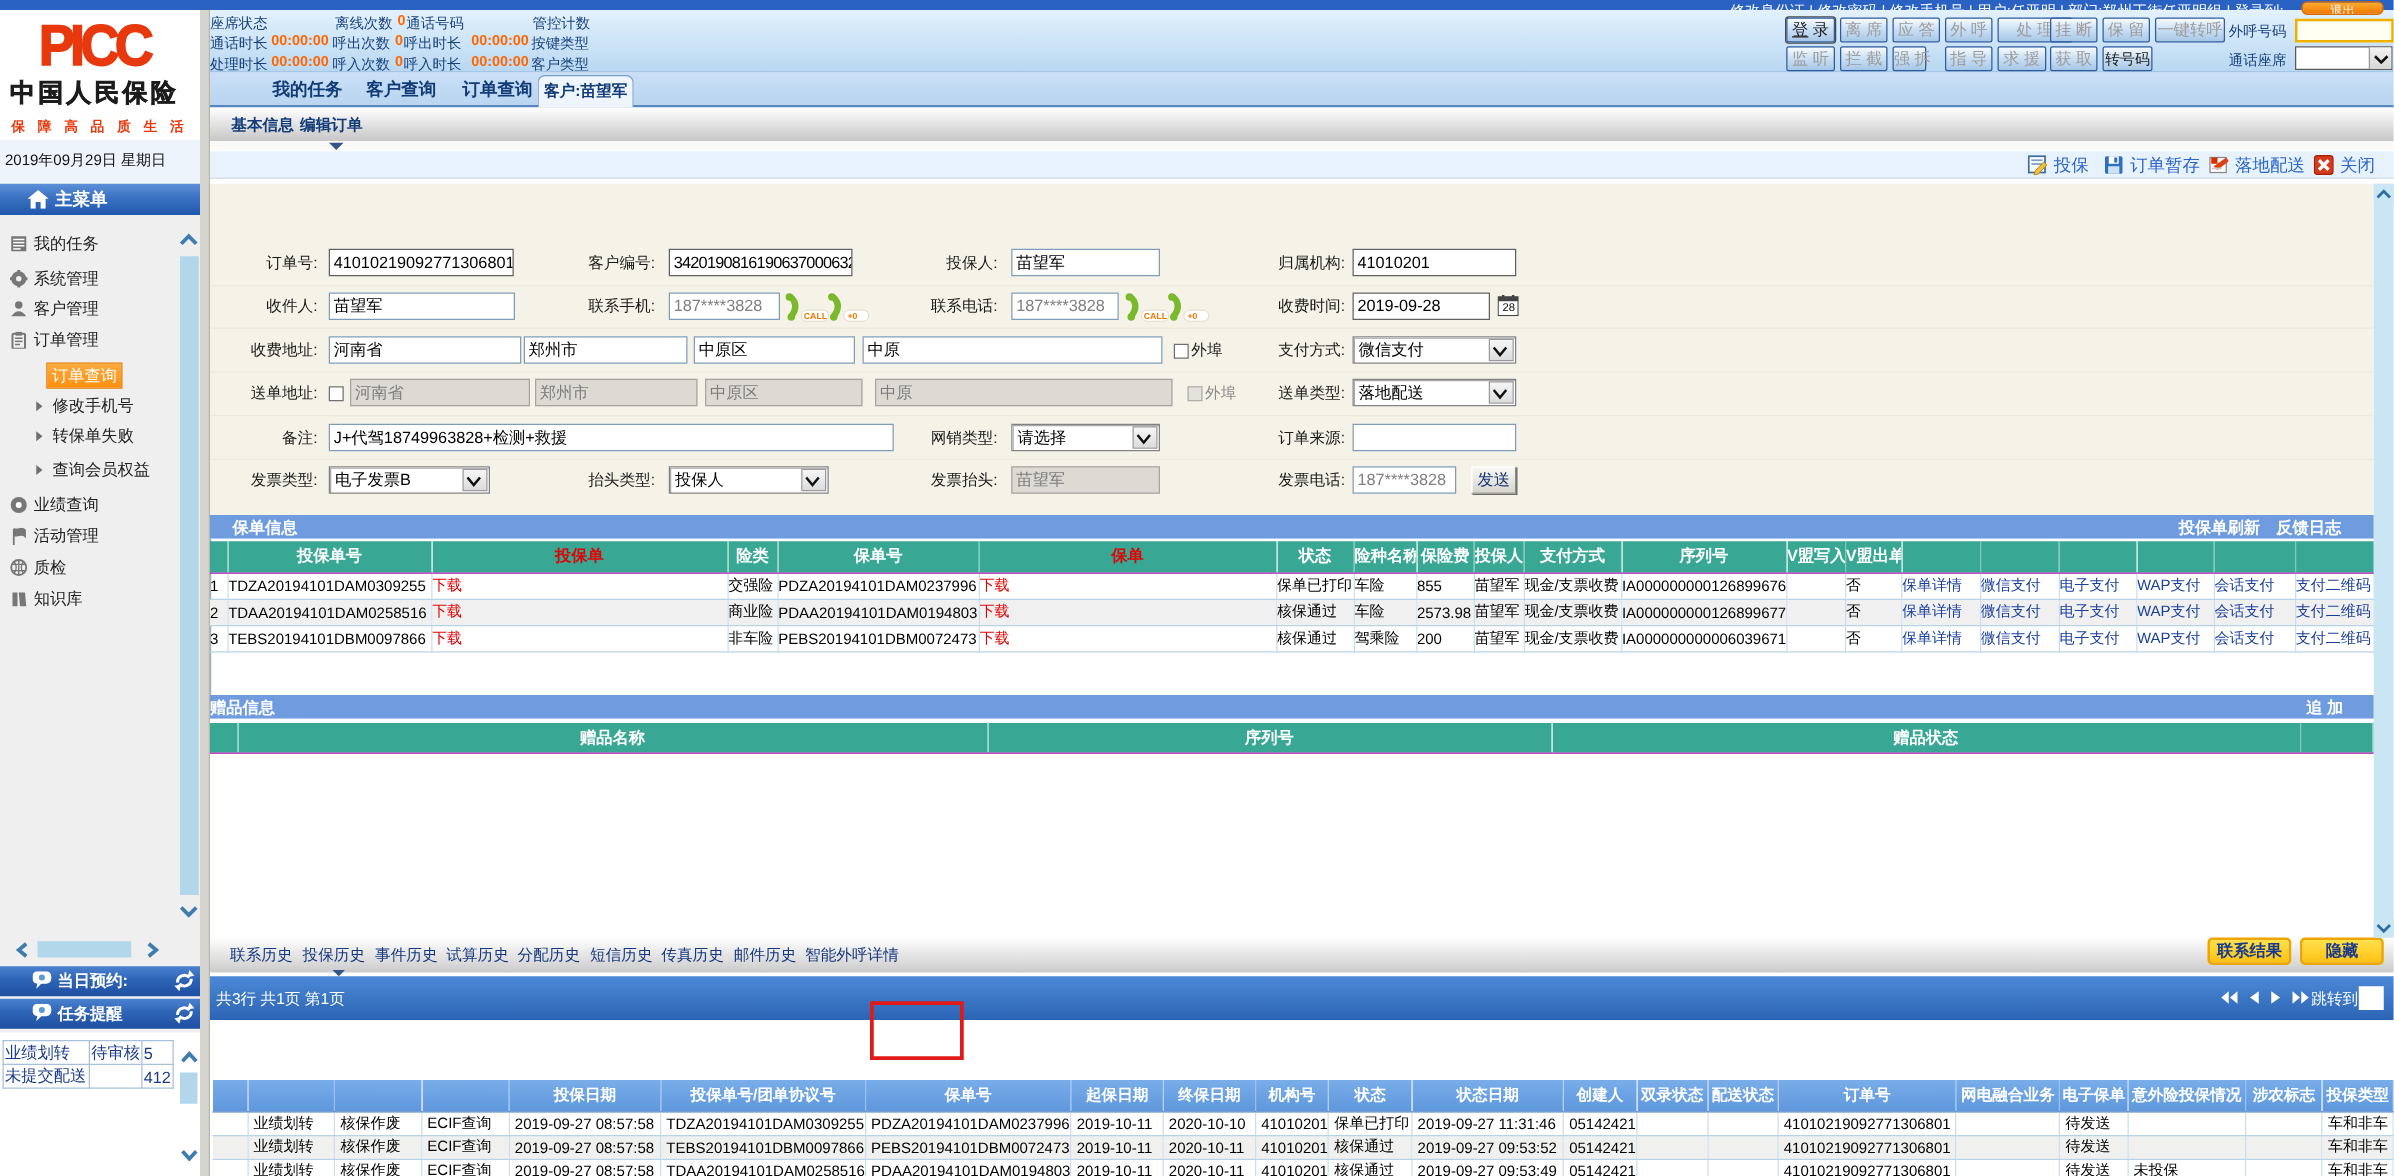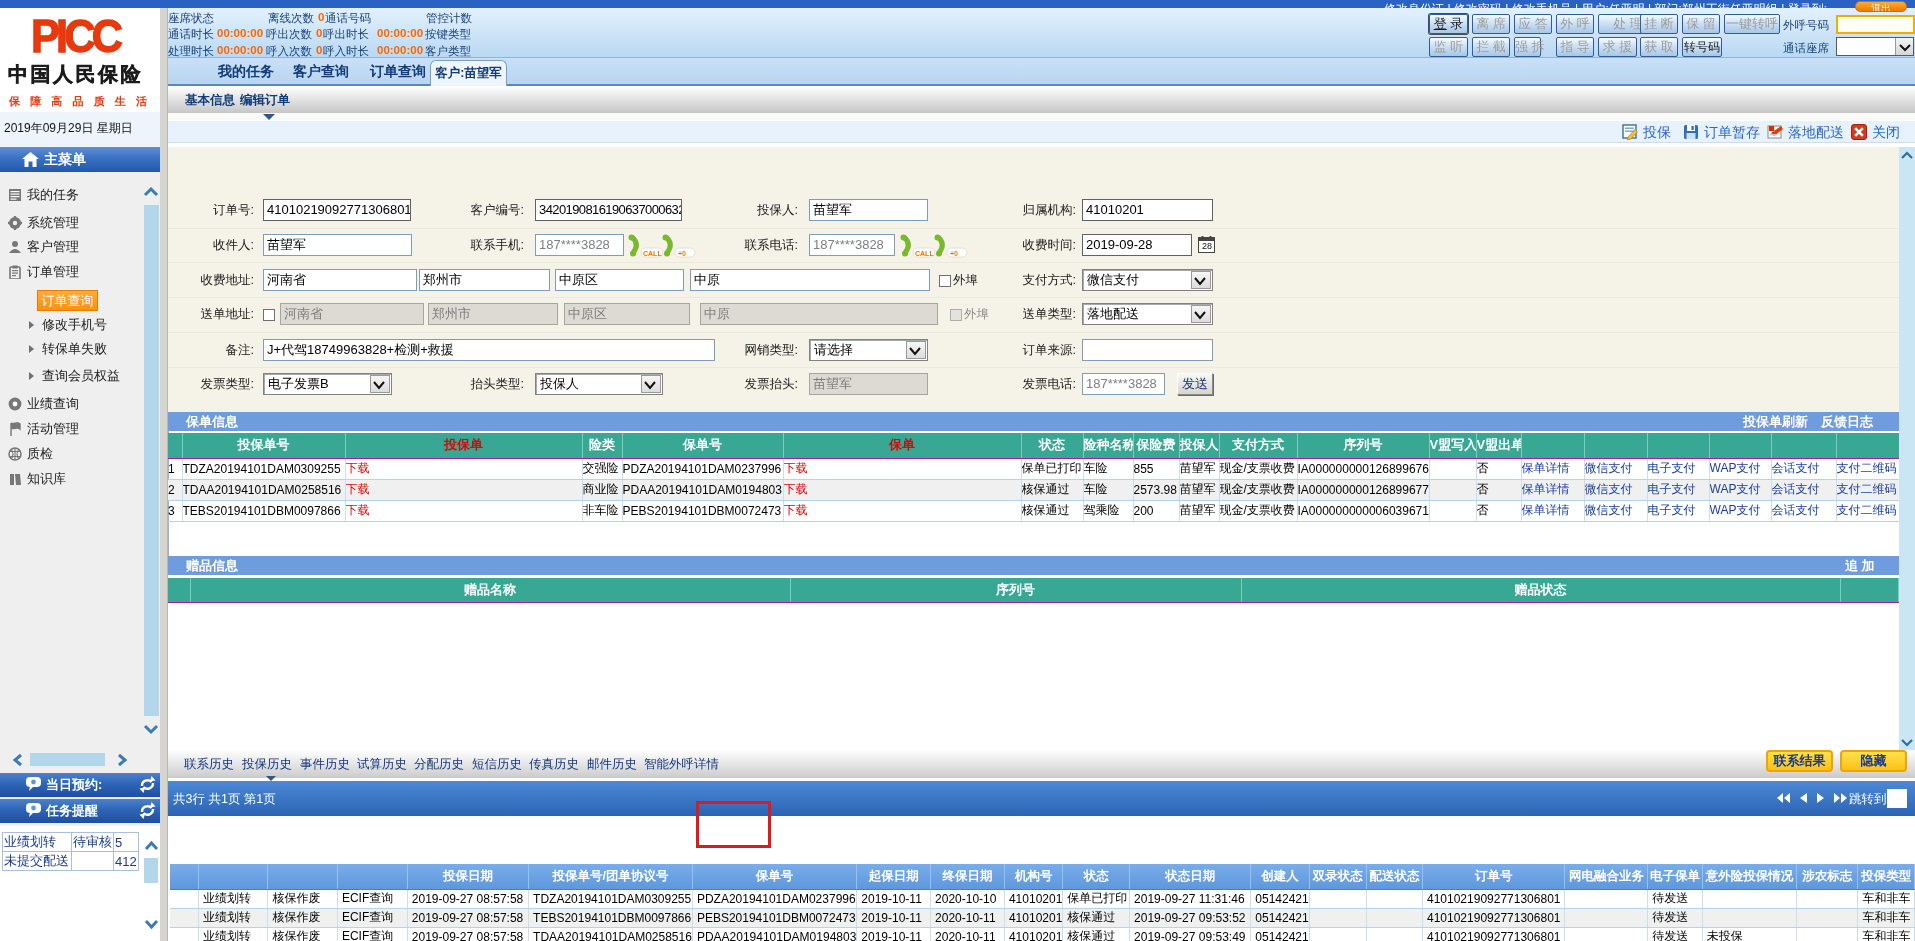--- a/index.html
+++ b/index.html
@@ -1,21 +1,21 @@
 <!DOCTYPE html>
 <html><head><meta charset="utf-8">
 <style>
 *{margin:0;padding:0;box-sizing:border-box}
 html,body{width:1915px;height:941px;overflow:hidden;font-family:"Liberation Sans",sans-serif;font-size:12px;background:#fff}
 #page{position:relative;width:1915px;height:941px;overflow:hidden}
 .abs{position:absolute}
 
 #topbar{position:absolute;left:0;top:0;width:1915px;height:8px;background:#2a62c4;overflow:hidden}
 #topbar .links{position:absolute;right:88px;top:1px;color:#fff;font-size:12px;white-space:nowrap}
-#exitbtn{position:absolute;right:8px;top:1px;width:52px;height:11px;background:linear-gradient(#ffac33,#f07800);border:1px solid #d86a00;border-radius:5px;color:#fff;font-size:10px;text-align:center;z-index:60;overflow:hidden}
+#exitbtn{position:absolute;right:8px;top:1px;width:66px;height:11px;background:linear-gradient(#ffac33,#f07800);border:1px solid #d86a00;border-radius:5px;color:#fff;font-size:10px;text-align:center;z-index:60;overflow:hidden}
 
 #sidebar{position:absolute;left:0;top:8px;width:160px;height:933px;background:#efefef;overflow:hidden}
 #logo{position:absolute;left:0;top:0;width:160px;height:104px;background:#fff}
 #picc{position:absolute;left:31px;top:1px;font-weight:bold;font-size:46px;color:#e8380d;letter-spacing:-4px;transform:scaleX(.94);transform-origin:left;-webkit-text-stroke:1.3px #e8380d}
 #cnname{position:absolute;left:8px;top:53px;width:140px;font-weight:bold;font-size:20px;color:#1c1c1c;white-space:nowrap;letter-spacing:2.5px;-webkit-text-stroke:.5px #1c1c1c}
 #slogan{position:absolute;left:9px;top:86px;width:138px;display:flex;justify-content:space-between;font-weight:bold;font-size:11px;color:#e8380d}
 #datebar{position:absolute;left:0;top:104px;width:160px;height:35px;background:#edf4fc;color:#111;font-size:12px;line-height:32px;padding-left:4px;white-space:nowrap}
 #mainmenu{position:absolute;left:0;top:139px;width:160px;height:25px;background:linear-gradient(#5b90d8,#3a71c2 45%,#2058ae);color:#fff;font-weight:bold;font-size:14px;line-height:25px}
 #mainmenu span{margin-left:44px}
 .mitem{position:absolute;left:0;width:142px;height:22px;line-height:22px;font-size:13px;color:#222;white-space:nowrap}
@@ -588,21 +588,21 @@
               <td class="lnk">微信支付</td>
               <td class="lnk">电子支付</td>
               <td class="lnk">WAP支付</td>
               <td class="lnk">会话支付</td>
               <td class="lnk">支付二维码</td>
             </tr>
     </tbody>
         </table>
   </div>
   <div id="sec2">
-    <div class="secbar" style="top:548px"><span style="margin-left:18px">赠品信息</span><span style="position:absolute;left:1677px">追 加</span></div>
+    <div class="secbar" style="top:548px"><span style="">赠品信息</span><span style="position:absolute;left:1677px">追 加</span></div>
     <div class="abs" style="left:0;top:567px;width:1731px;height:175px;background:#fff"></div>
     <table class="grid abs" style="left:0;top:570px;width:1730px">
       <colgroup>
             <col style="width:22px">
             <col style="width:600px">
             <col style="width:451px">
             <col style="width:599px">
             <col style="width:58px">
           </colgroup>
       <tbody>

